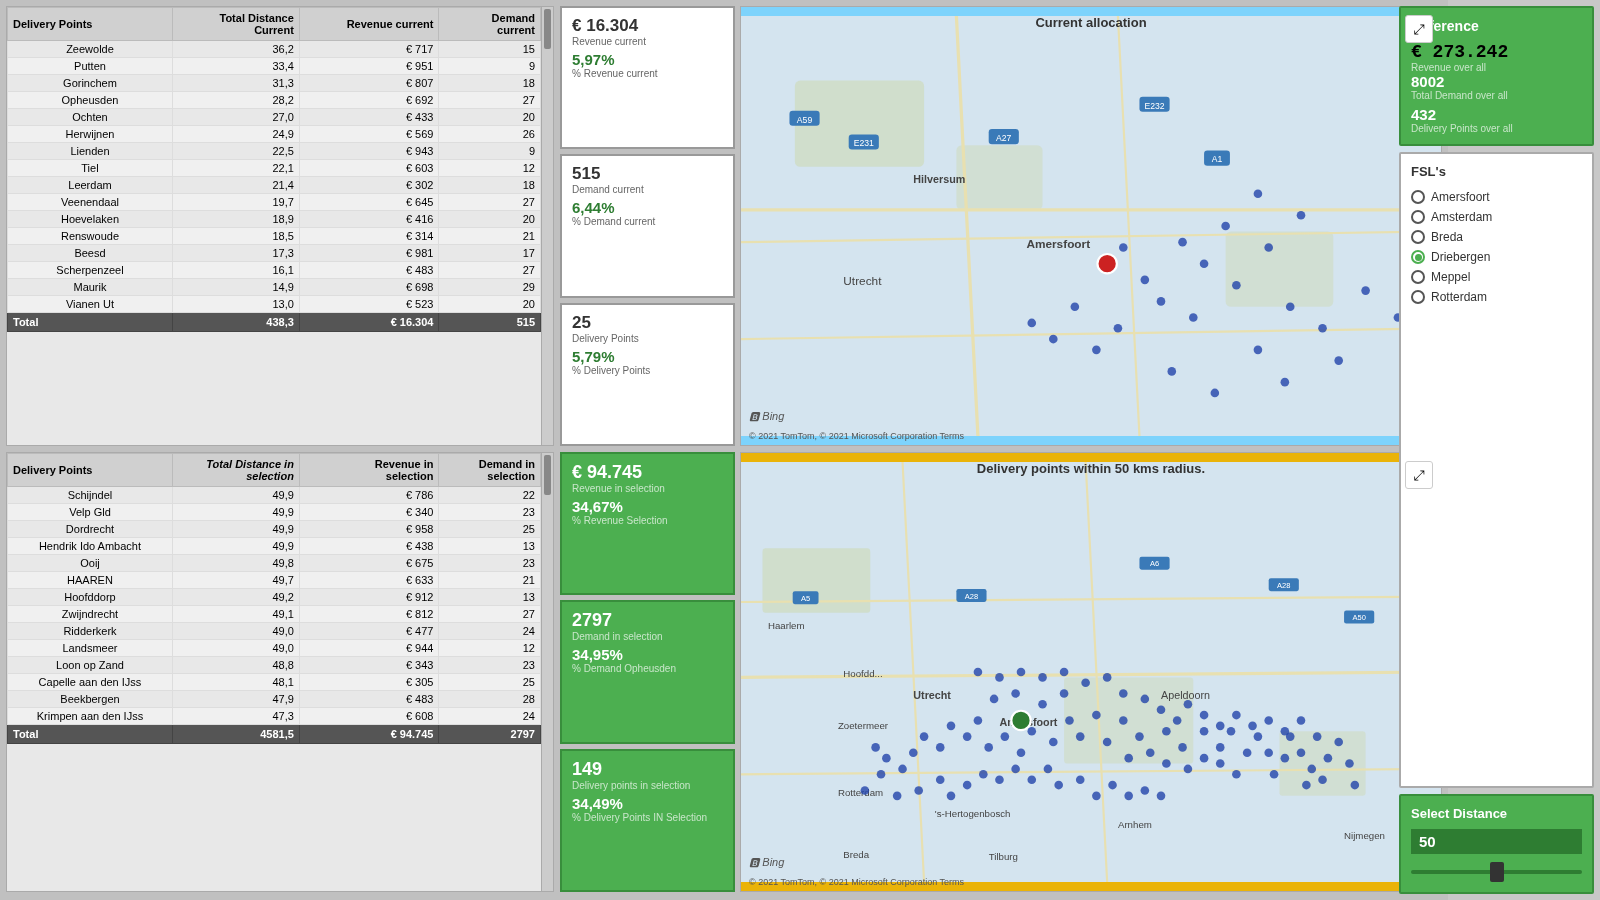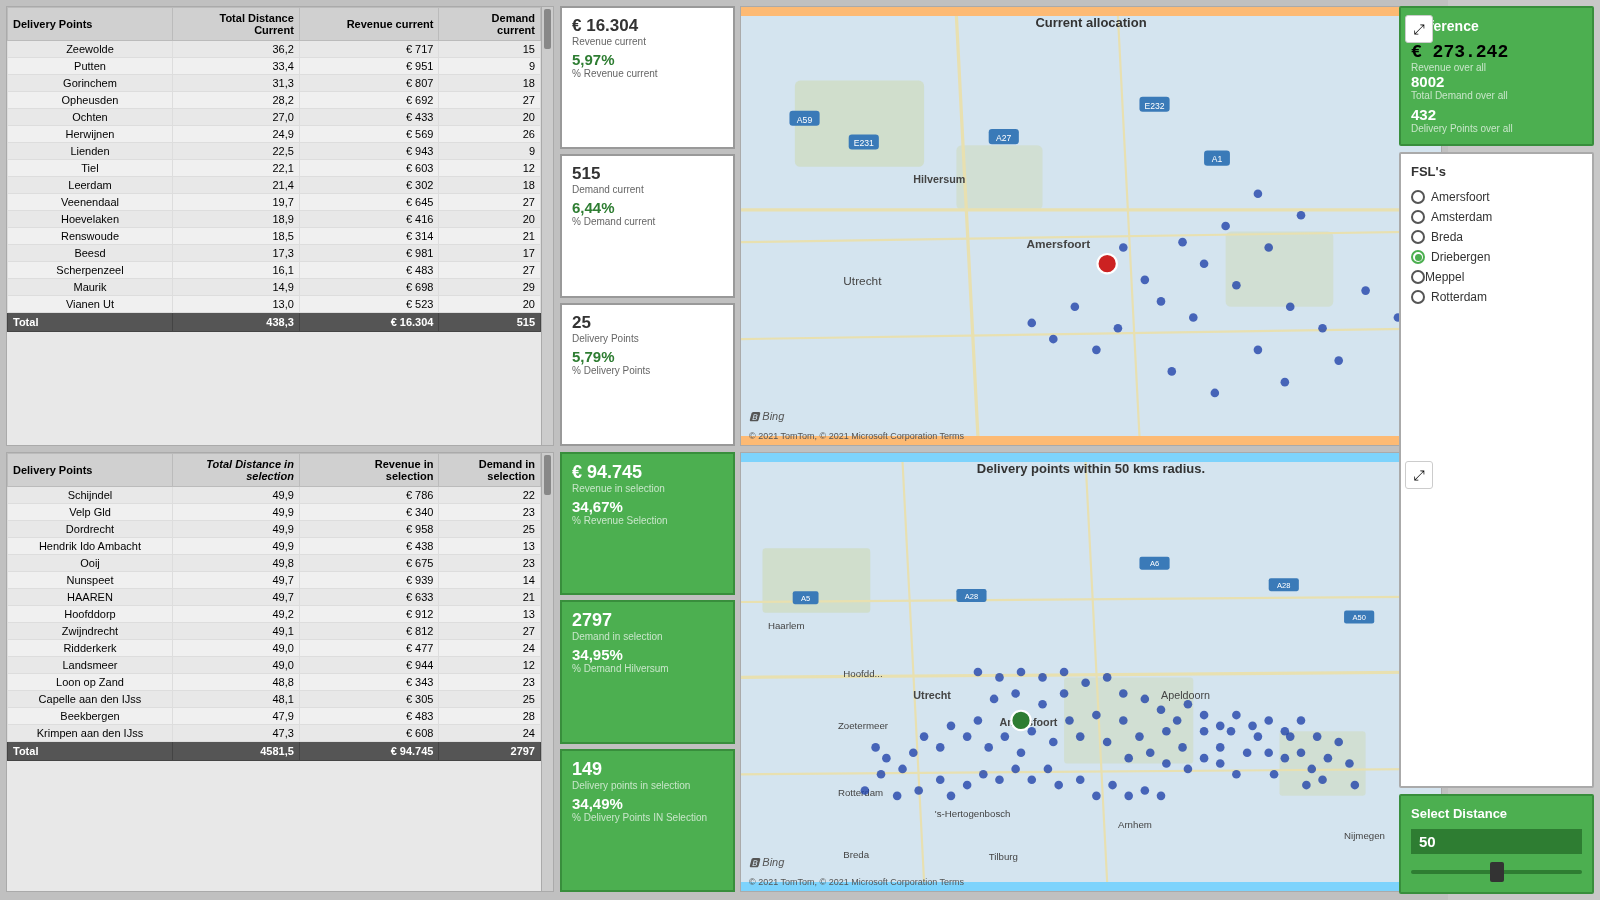--- a/index.html
+++ b/index.html
@@ -207,21 +207,21 @@
           <div style="font-size:10px; color:#666;">% Demand current</div>
         </div>
         <div style="background:white; border:2px solid #999; padding:8px 10px; flex:1;">
           <div style="font-size:17px; font-weight:bold; color:#333;">25</div>
           <div style="font-size:10px; color:#666; margin-bottom:4px;">Delivery Points</div>
           <div style="font-size:15px; font-weight:bold; color:#2e7d32;">5,79%</div>
           <div style="font-size:10px; color:#666;">% Delivery Points</div>
         </div>
       </div>
 
-      <div style="flex:1; position:relative; background:#fdba74; border:1px solid #aaa; overflow:hidden;">
+      <div style="flex:1; position:relative; background:#7dd3fc; border:1px solid #aaa; overflow:hidden;">
         <div style="position:absolute; top:8px; left:0; right:0; text-align:center; font-size:13px; font-weight:bold; color:#333; z-index:2;">Current allocation</div>
         <button style="position:absolute; top:8px; right:8px; width:28px; height:28px; background:white; border:1px solid #ccc; border-radius:3px; cursor:pointer; z-index:3; font-size:14px; display:flex; align-items:center; justify-content:center;">⤢</button>
 
         <svg width="100%" height="100%" viewBox="0 0 650 390" style="position:absolute; top:0; left:0;">
 
           <rect width="650" height="390" fill="#d4e4ef"></rect>
 
           <g fill="none" stroke="#b8cdd8" stroke-width="1">
 
             <path d="M0,200 Q100,210 200,195 Q300,180 400,200 Q500,215 650,205" stroke="#9ab8c8" stroke-width="3" fill="none"></path>
@@ -327,26 +327,20 @@
                 <td>€ 438</td>
                 <td>13</td>
               </tr>
               <tr>
                 <td>Ooij</td>
                 <td>49,8</td>
                 <td>€ 675</td>
                 <td>23</td>
               </tr>
               <tr>
-                <td>Nunspeet</td>
-                <td>49,7</td>
-                <td>€ 939</td>
-                <td>14</td>
-              </tr>
-              <tr>
                 <td>HAAREN</td>
                 <td>49,7</td>
                 <td>€ 633</td>
                 <td>21</td>
               </tr>
               <tr>
                 <td>Hoofddorp</td>
                 <td>49,2</td>
                 <td>€ 912</td>
                 <td>13</td>
@@ -415,31 +409,31 @@
         <div style="background:#4caf50; border:2px solid #388e3c; padding:8px 10px; flex:1;">
           <div style="font-size:18px; font-weight:bold; color:white;">€ 94.745</div>
           <div style="font-size:10px; color:#c8e6c9; margin-bottom:4px;">Revenue in selection</div>
           <div style="font-size:15px; font-weight:bold; color:white;">34,67%</div>
           <div style="font-size:10px; color:#c8e6c9;">% Revenue Selection</div>
         </div>
         <div style="background:#4caf50; border:2px solid #388e3c; padding:8px 10px; flex:1;">
           <div style="font-size:18px; font-weight:bold; color:white;">2797</div>
           <div style="font-size:10px; color:#c8e6c9; margin-bottom:4px;">Demand in selection</div>
           <div style="font-size:15px; font-weight:bold; color:white;">34,95%</div>
-          <div style="font-size:10px; color:#c8e6c9;">% Demand Hilversum</div>
+          <div style="font-size:10px; color:#c8e6c9;">% Demand Opheusden</div>
         </div>
         <div style="background:#4caf50; border:2px solid #388e3c; padding:8px 10px; flex:1;">
           <div style="font-size:18px; font-weight:bold; color:white;">149</div>
           <div style="font-size:10px; color:#c8e6c9; margin-bottom:4px;">Delivery points in selection</div>
           <div style="font-size:15px; font-weight:bold; color:white;">34,49%</div>
           <div style="font-size:10px; color:#c8e6c9;">% Delivery Points IN Selection</div>
         </div>
       </div>
 
-      <div style="flex:1; position:relative; background:#7dd3fc; border:1px solid #aaa; overflow:hidden;text-decoration:underline;">
+      <div style="flex:1; position:relative; background:#eab308; border:1px solid #aaa; overflow:hidden;text-decoration:underline;">
         <div style="position:absolute; top:8px; left:0; right:0; text-align:center; font-size:13px; font-weight:bold; color:#333; z-index:2;">Delivery points within 50 kms radius.</div>
         <button style="position:absolute; top:8px; right:8px; width:28px; height:28px; background:white; border:1px solid #ccc; border-radius:3px; cursor:pointer; z-index:3; font-size:14px; display:flex; align-items:center; justify-content:center;">⤢</button>
 
         <svg width="100%" height="100%" viewBox="0 0 650 390" style="position:absolute; top:0; left:0;">
           <rect width="650" height="390" fill="#d4e4ef"></rect>
 
           <path d="M0,150 Q100,145 200,155 Q300,160 400,150 Q500,140 650,155" stroke="#9ab8c8" stroke-width="2" fill="none"></path>
 
           <rect x="0" y="0" width="650" height="390" fill="#d4e4ef"></rect>
 
@@ -603,21 +597,21 @@
         <div style="display: flex; align-items: center; gap: 6px; padding: 3px 0px; font-size: 12px; color: rgb(51, 51, 51); cursor: pointer;">
           <div style="width: 14px; height: 14px; border-radius: 50%; border: 2px solid rgb(85, 85, 85); display: flex; align-items: center; justify-content: center; flex-shrink: 0;"></div>
           <span>Breda</span>
         </div>
         <div style="display: flex; align-items: center; gap: 6px; padding: 3px 0px; font-size: 12px; color: rgb(51, 51, 51); cursor: pointer;">
           <div style="width: 14px; height: 14px; border-radius: 50%; border: 2px solid rgb(76, 175, 80); display: flex; align-items: center; justify-content: center; flex-shrink: 0;">
             <div style="width: 7px; height: 7px; border-radius: 50%; background: rgb(76, 175, 80);"></div>
           </div>
           <span>Driebergen</span>
         </div>
-        <div style="display: flex; align-items: center; padding: 3px 0px; font-size: 12px; color: rgb(51, 51, 51); cursor: pointer;">
+        <div style="display: flex; align-items: center; gap: 6px; padding: 3px 0px; font-size: 12px; color: rgb(51, 51, 51); cursor: pointer;">
           <div style="width: 14px; height: 14px; border-radius: 50%; border: 2px solid rgb(85, 85, 85); display: flex; align-items: center; justify-content: center; flex-shrink: 0;"></div>
           <span>Meppel</span>
         </div>
         <div style="display: flex; align-items: center; gap: 6px; padding: 3px 0px; font-size: 12px; color: rgb(51, 51, 51); cursor: pointer;">
           <div style="width: 14px; height: 14px; border-radius: 50%; border: 2px solid rgb(85, 85, 85); display: flex; align-items: center; justify-content: center; flex-shrink: 0;"></div>
           <span>Rotterdam</span>
         </div>
       </div>
   </div>
 

